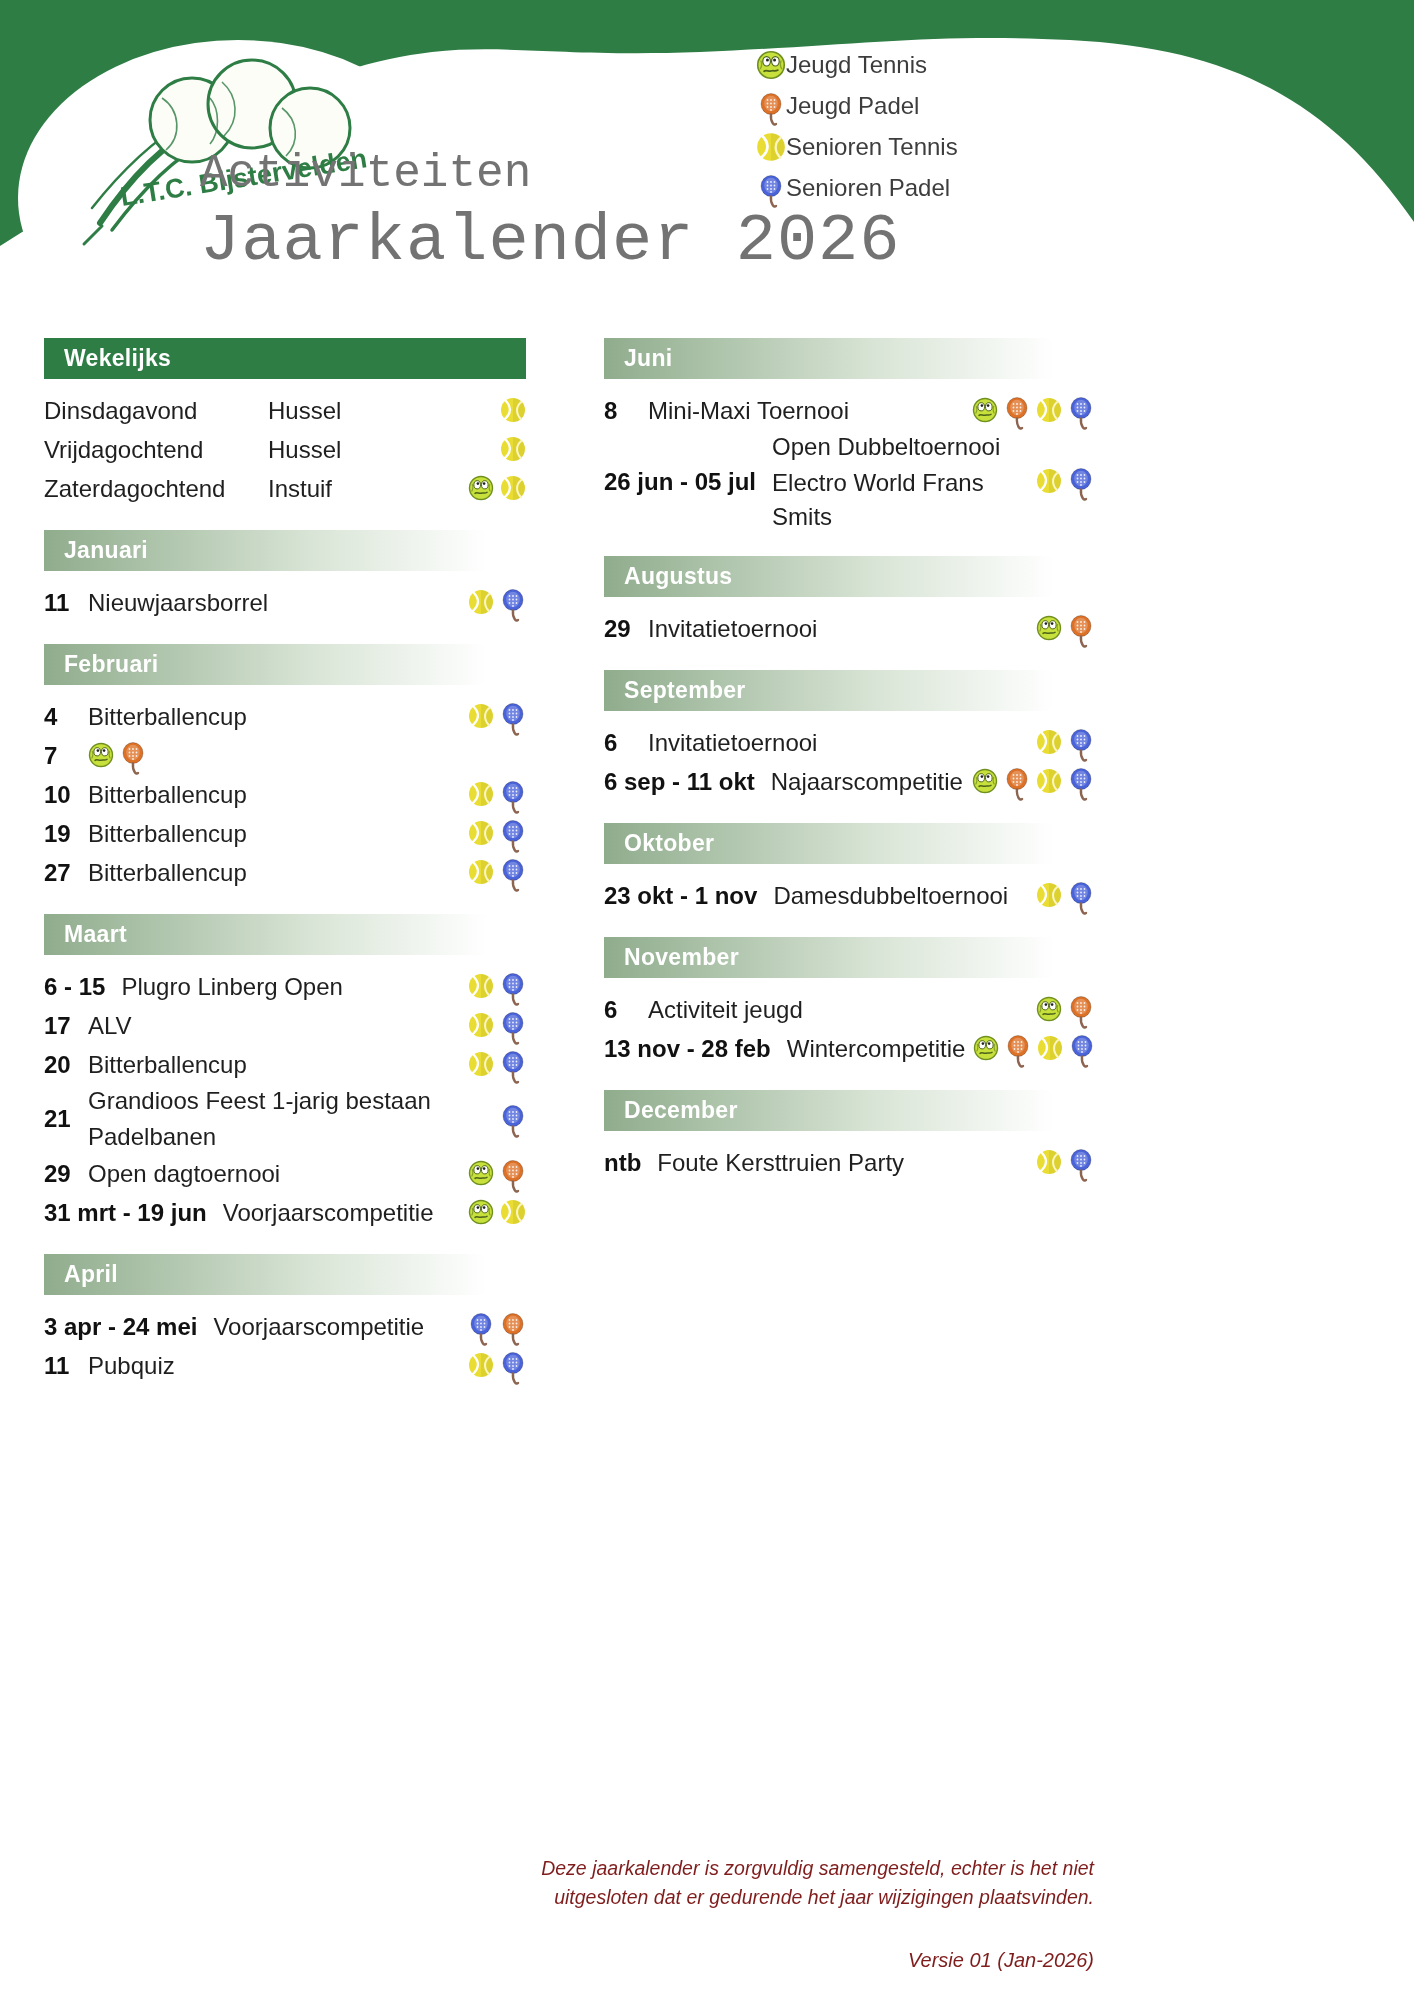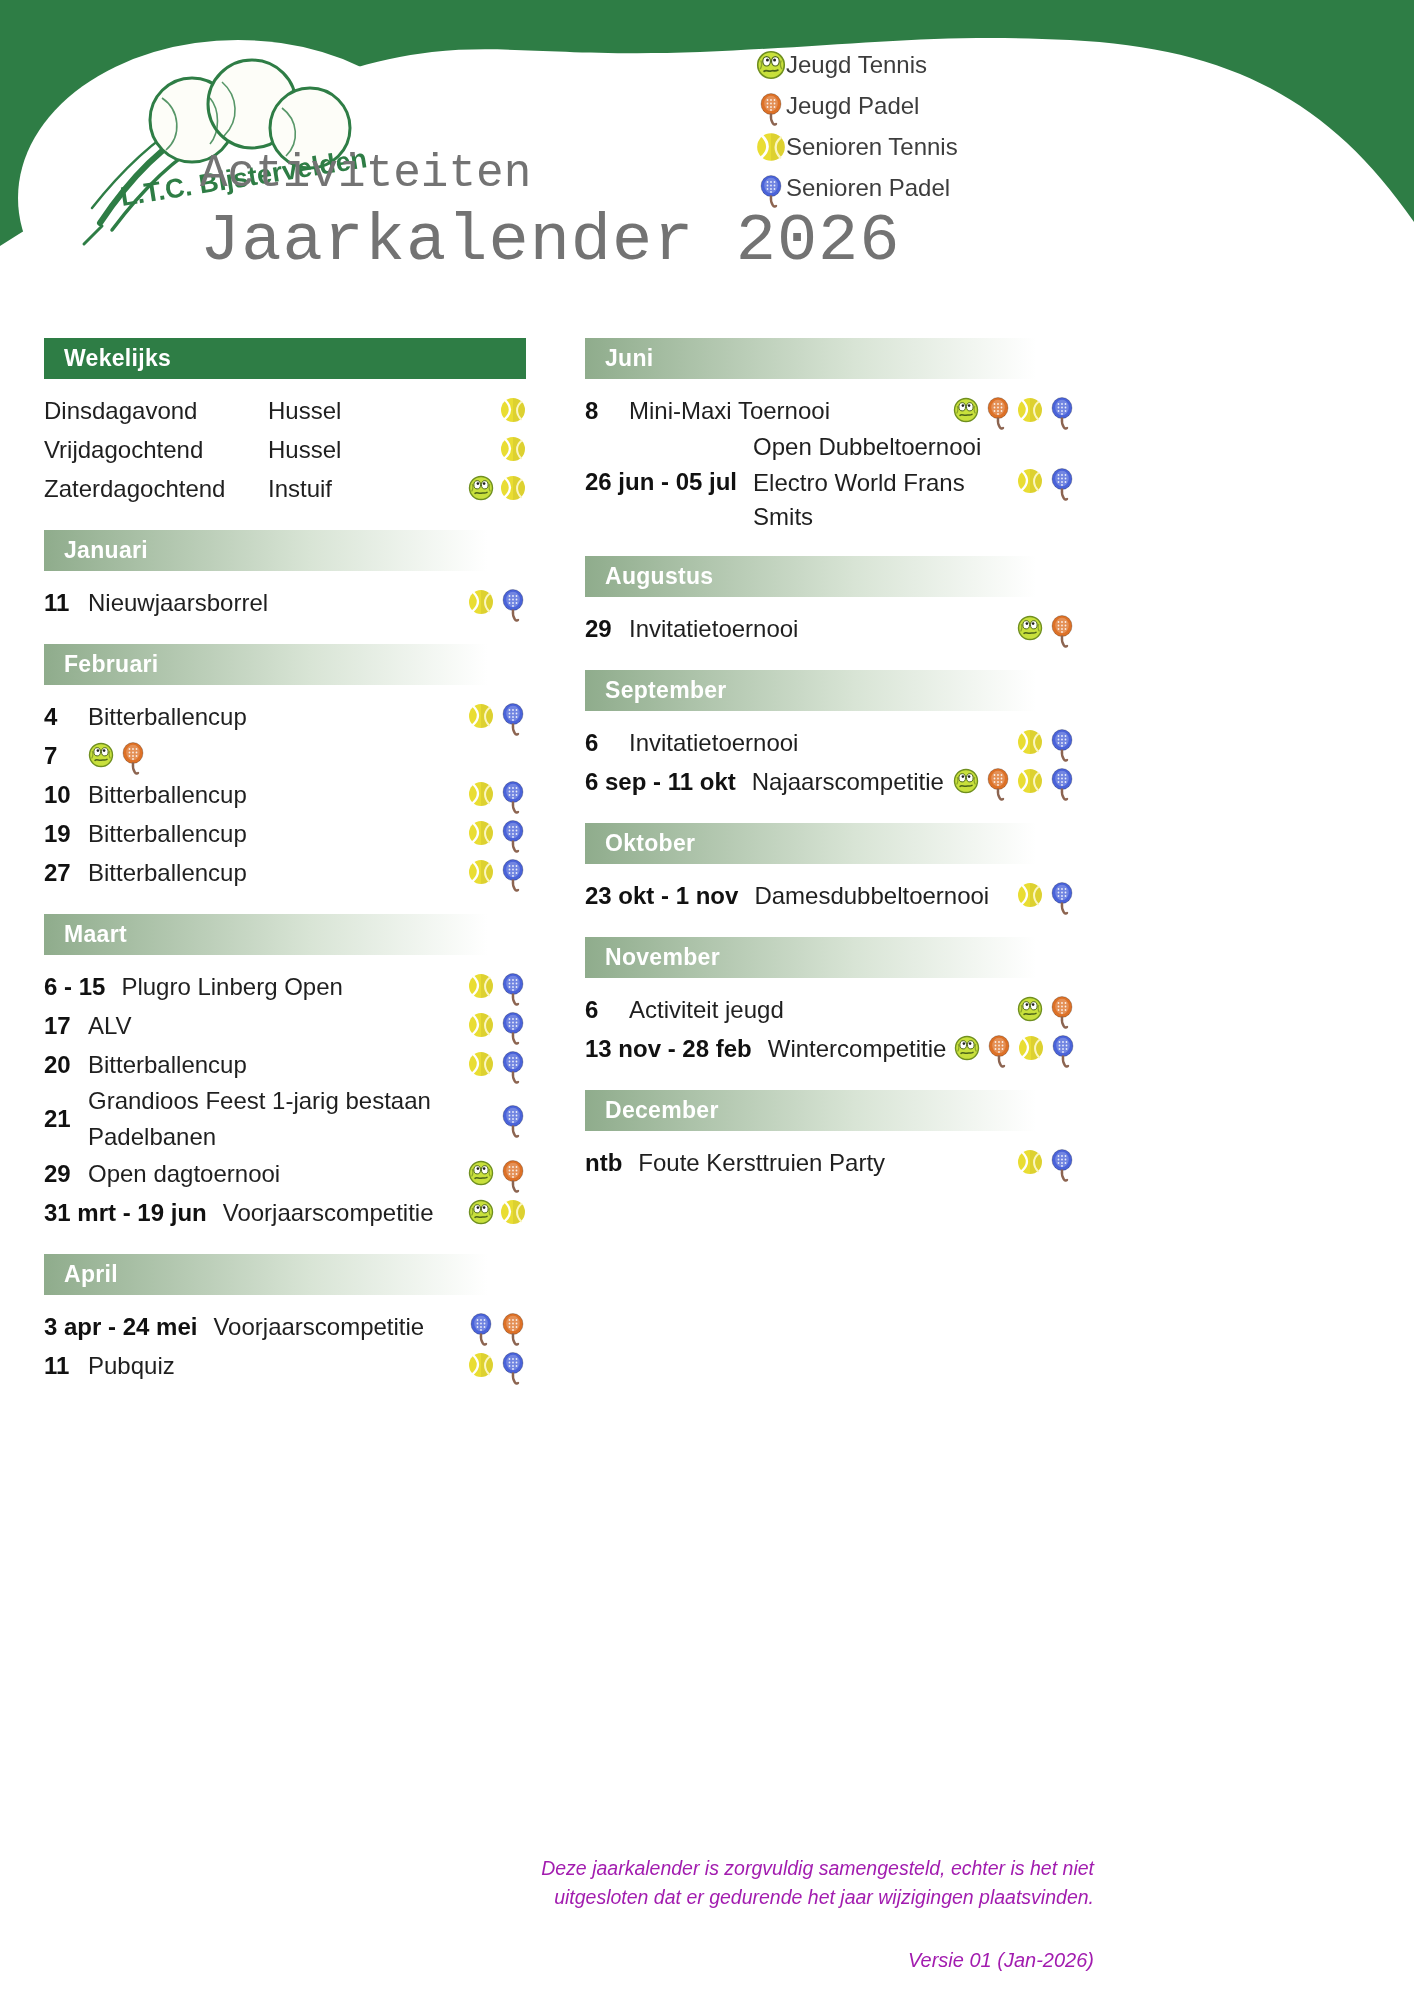--- a/index.html
+++ b/index.html
@@ -25,41 +25,41 @@
     font-family:Liberation Mono, monospace;color:#737373}
   .title-1{font-size:46px;line-height:52px}
   .title-2{font-size:67px;line-height:74px;margin-top:4px;letter-spacing:1px}
   .legend{position:absolute;left:756px;top:44px}
   .legend-item{display:flex;align-items:center;height:41px}
   .legend-item .icon{width:30px;height:30px}
   .legend-item .label{font-size:24px;color:#3d3d3d}
   
   .col{position:absolute;top:338px}
   .col-left{left:44px;width:482px}
-  .col-right{left:585px;width:490px}
+  .col-right{left:604px;width:490px}
   .section{margin-bottom:22px}
   .section-header{height:41px;line-height:41px;padding-left:20px;margin-bottom:12px;
     color:#fff;font-size:23px;font-weight:700;letter-spacing:.3px;
     background:linear-gradient(90deg,var(--grad-start) 0%,var(--grad-mid) 55%,var(--grad-end) 92%)}
   .section-header.solid{background:var(--brand-green)}
   .row{display:grid;grid-template-columns:max-content 1fr max-content;column-gap:8px;
     align-items:center;min-height:39px}
   .date{font-weight:700;font-size:24px;color:#111;min-width:36px;padding-right:8px;white-space:nowrap}
   .two-col .date{min-width:216px;font-weight:400;color:var(--text-dark)}
   .labels{display:flex;flex-direction:column;row-gap:2px}
   .label{font-size:24px;line-height:34px;color:var(--text-dark)}
   .label2{font-size:24px;line-height:34px;color:var(--text-dark)}
   .icons{display:flex;align-items:flex-start;gap:6px;height:28px}
   .icon{width:26px;height:26px;flex:0 0 auto}
   .icon.jeugd-padel,.icon.senioren-padel{height:34px;margin-bottom:-8px}
   .icon.jeugd-padel{color:var(--jeugd-padel)}
   .icon.senioren-padel{color:var(--senioren-padel)}
   
   .footer{position:absolute;top:1854px;right:320px;width:560px;text-align:right;
-    font-style:italic;font-size:19.5px;line-height:29px;color:#a21caf}
+    font-style:italic;font-size:19.5px;line-height:29px;color:#7f1d1d}
   .version{margin-top:34px;font-size:20px}
   .defs{position:absolute;width:0;height:0;overflow:hidden}
 </style>
 </head>
 <body>
 
 <svg class="defs" aria-hidden="true">
   <defs>
     <symbol id="sym-ball" viewBox="0 0 26 26">
       <circle cx="13" cy="13" r="12" fill="#e9dd33"></circle>

